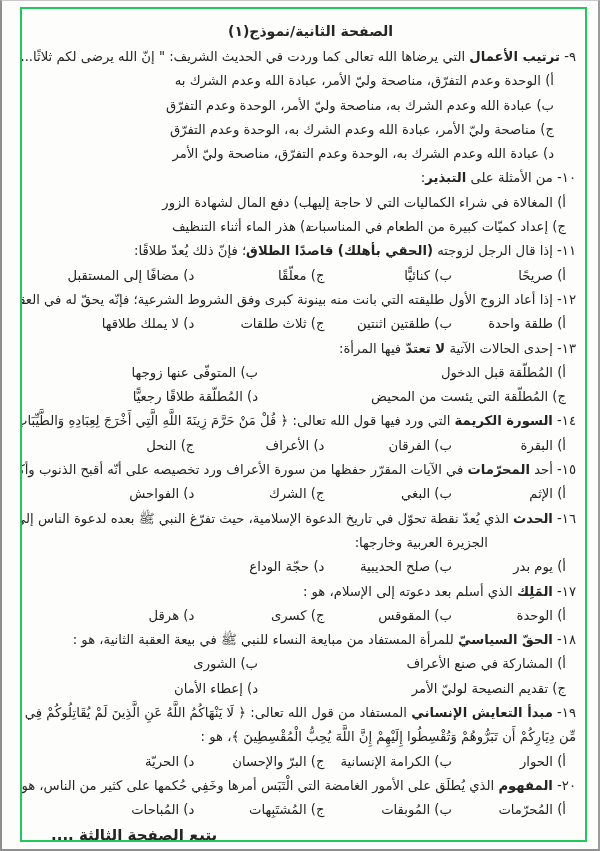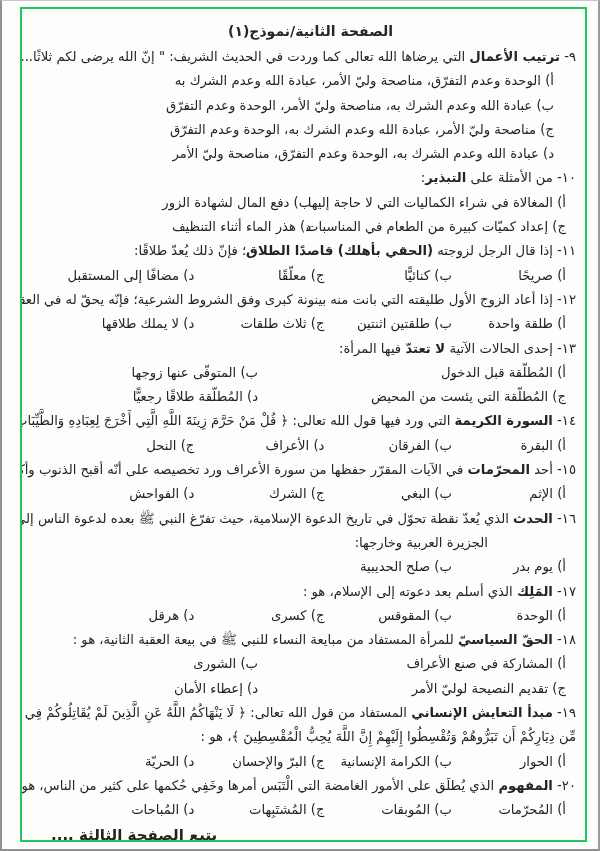--- a/index.html
+++ b/index.html
@@ -120,20 +120,21 @@
           <span class="cell">ج) الشرك</span>
           <span class="cell">د) الفواحش</span>
         </div>
       </div>
       <div>
         <div class="line"><span>١٦- </span><span class="b">الحدث</span><span> الذي يُعدّ نقطة تحوّل في تاريخ الدعوة الإسلامية، حيث تفرّغ النبي ﷺ بعده لدعوة الناس إلى الإسلام داخل</span></div>
         <div class="line indent"><span>الجزيرة العربية وخارجها:</span></div>
         <div class="row grid4">
           <span class="cell">أ) يوم بدر</span>
           <span class="cell">ب) صلح الحديبية</span>
+          <span class="cell">د) حجّة الوداع</span>
         </div>
       </div>
       <div>
         <div class="line"><span>١٧- </span><span class="b">المَلِك</span><span> الذي أسلم بعد دعوته إلى الإسلام، هو :</span></div>
         <div class="row grid4">
           <span class="cell">أ) الوحدة</span>
           <span class="cell">ب) المقوقس</span>
           <span class="cell">ج) كسرى</span>
           <span class="cell">د) هرقل</span>
         </div>

